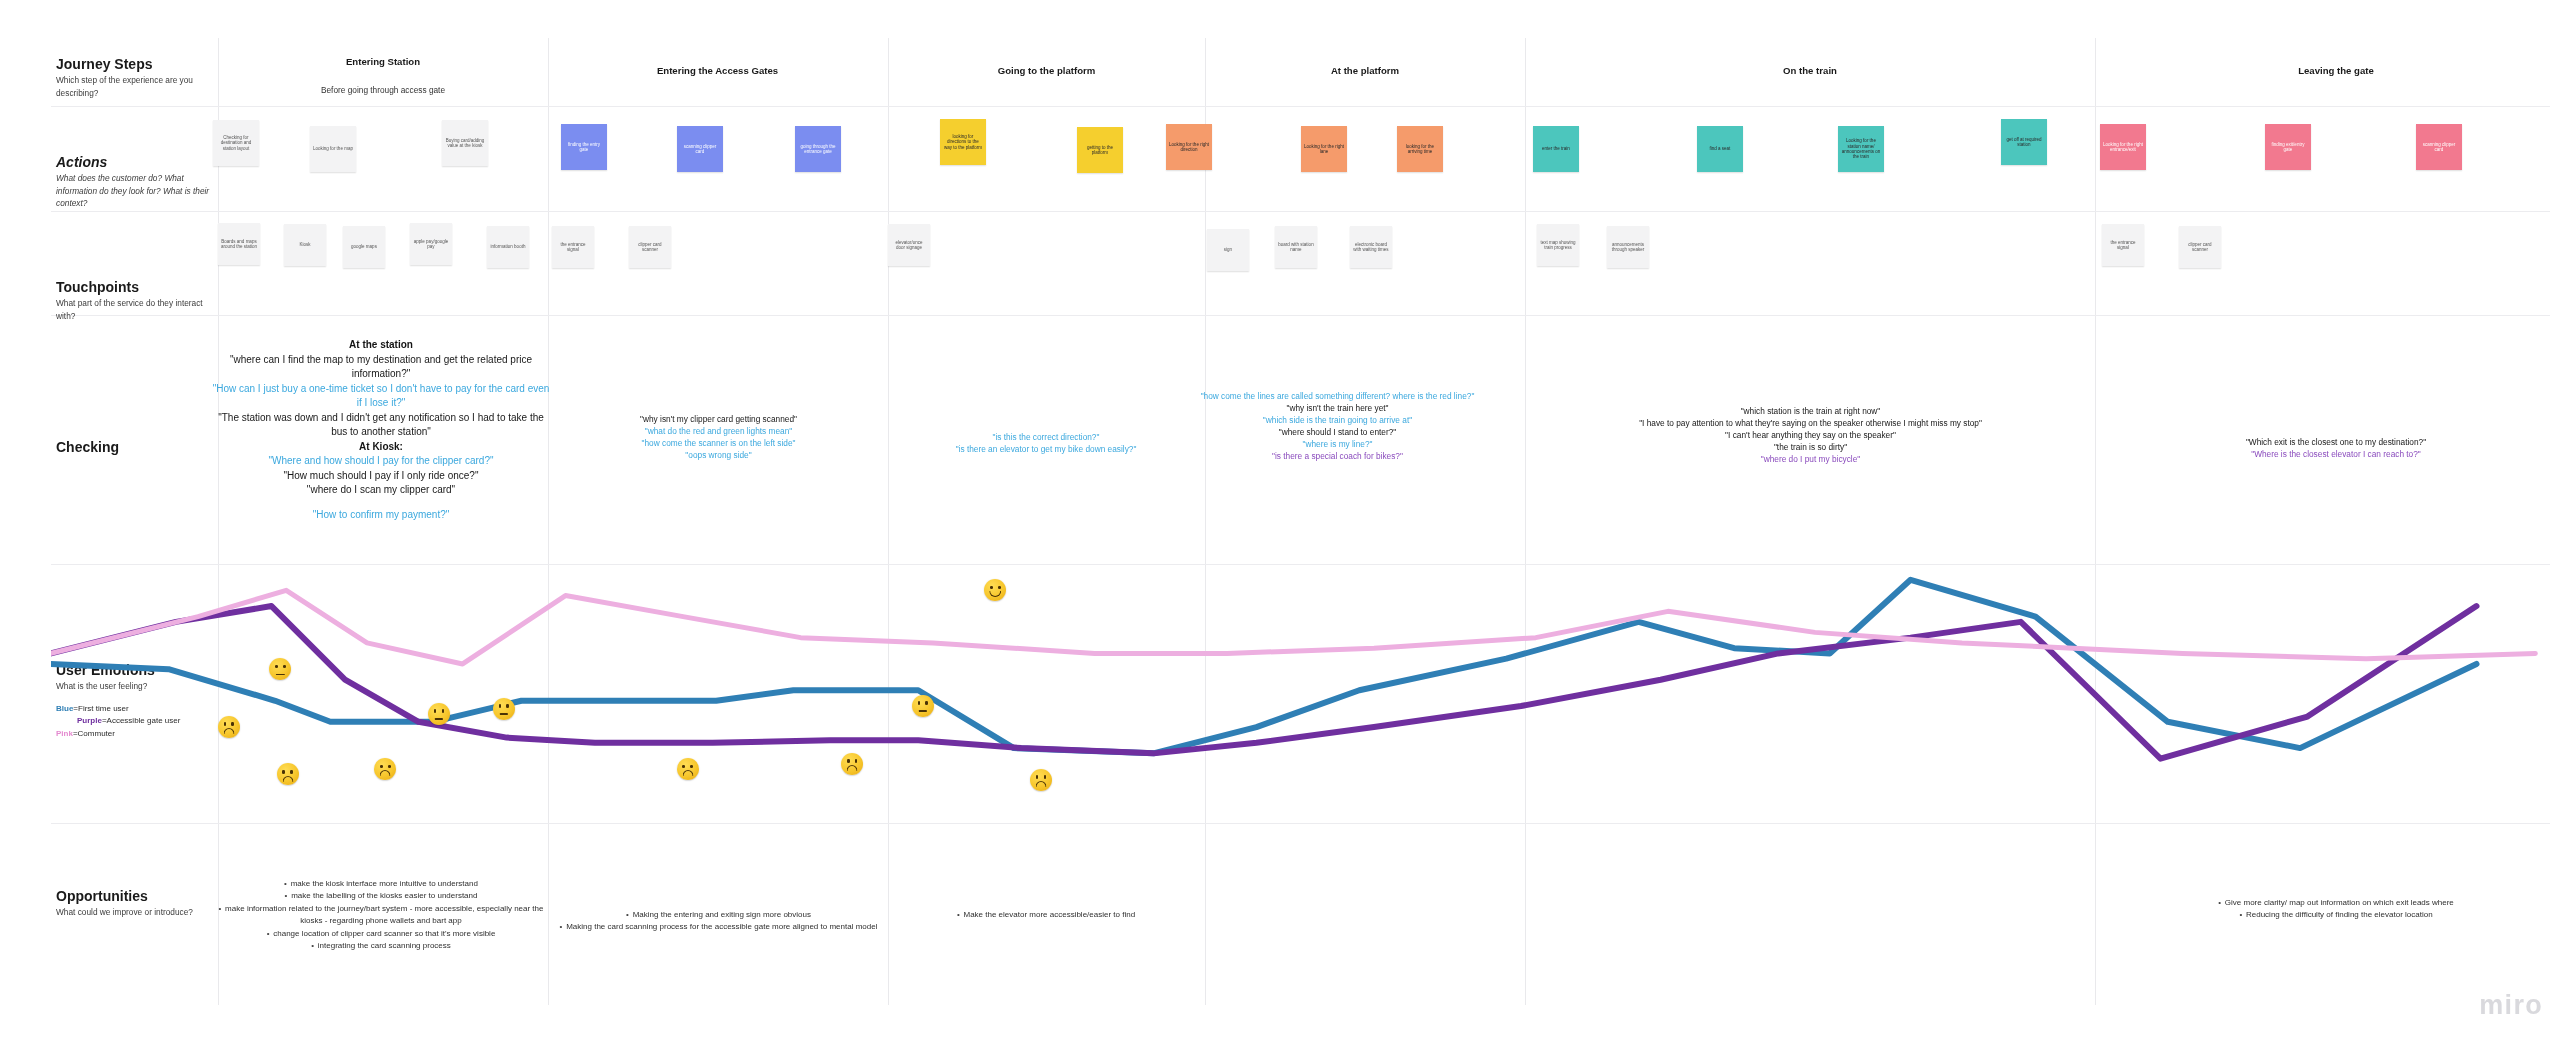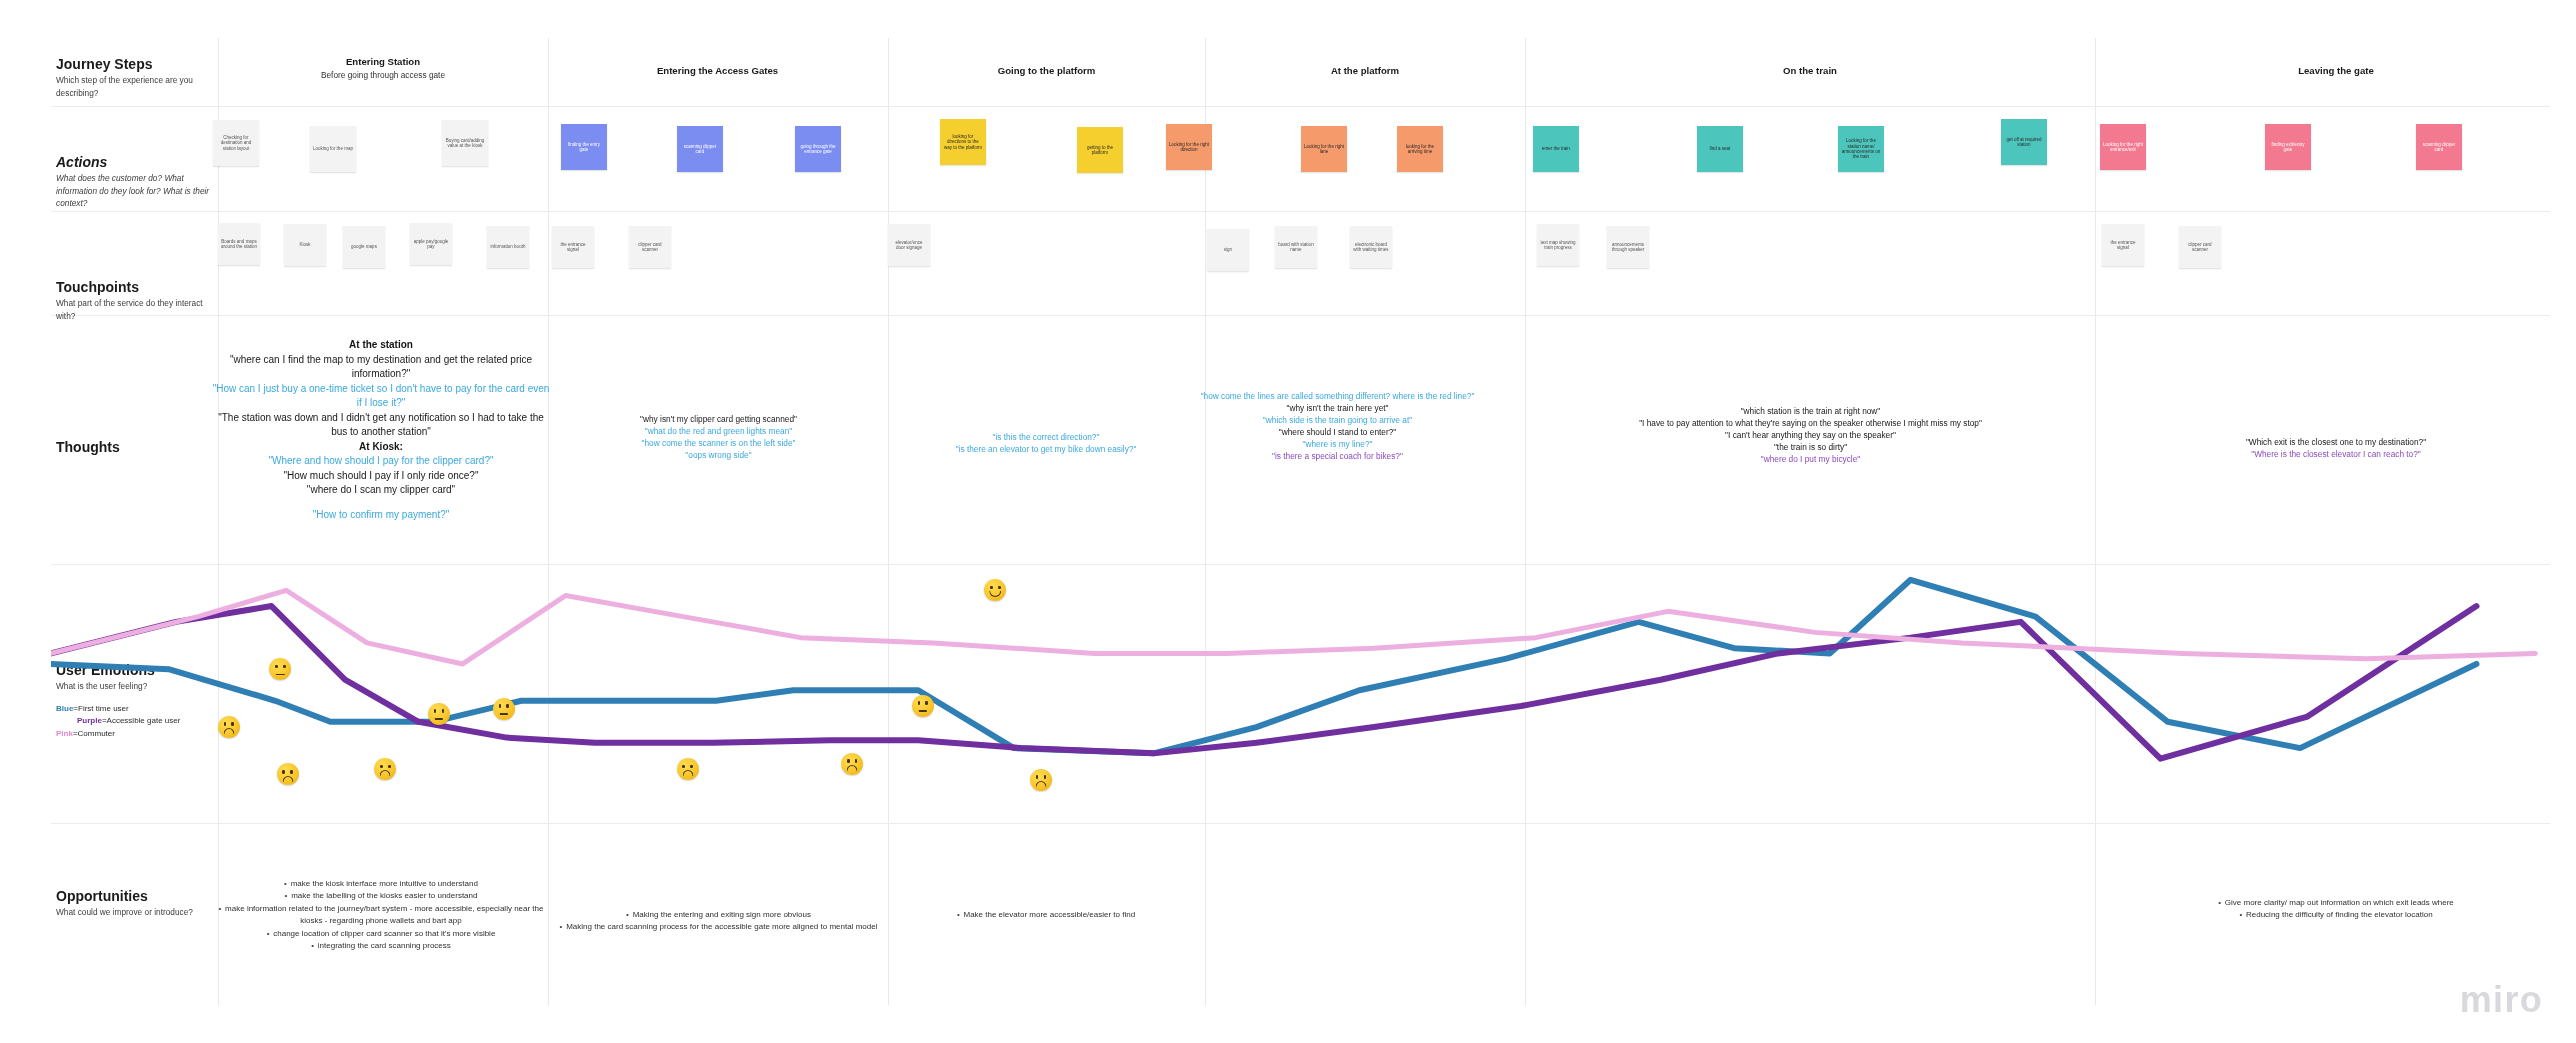--- a/index.html
+++ b/index.html
@@ -22,21 +22,21 @@
   .rowlabel .t{font-size:14px;font-weight:bold;color:#1a1a1a;line-height:1.45;}
   .rowlabel .s{font-size:8.3px;color:#3c3c3c;line-height:1.5;}
   .legend{margin-top:10.3px;font-size:8px;line-height:1.55;color:#2b2b2b;}
   .lg-blue{color:#2f7fb5;font-weight:bold;}
   .lg-purple{color:#6f2f9f;font-weight:bold;margin-left:21px;}
   .lg-pink{color:#e489cf;font-weight:bold;}
 
   
   .colhead{position:absolute;text-align:center;}
   .colhead .h{font-size:9.6px;font-weight:bold;color:#1a1a1a;line-height:1.4;}
-  .colhead .sub{font-size:8.3px;color:#333;line-height:1.45;margin-top:1px;}
+  .colhead .sub{font-size:8.3px;color:#333;line-height:1.45;margin-top:16px;}
 
   
   .note{
     position:absolute;
     display:flex;align-items:center;justify-content:center;
     text-align:center;
     box-sizing:border-box;
     padding:3.2px 2.6px;
     font-size:4.5px;
     line-height:1.22;
@@ -71,21 +71,21 @@
   .emoji .eye{position:absolute;width:2.6px;height:3.8px;background:#4a3205;border-radius:1.3px;top:6.4px;}
   .emoji .eye.l{left:5.8px;} .emoji .eye.r{right:5.8px;}
   .emoji .mouth{position:absolute;left:50%;transform:translateX(-50%);bottom:5.1px;}
   .emoji.neutral .mouth{width:8.3px;height:1.6px;background:#4a3205;border-radius:0.6px;}
   .emoji.sad  .mouth{width:9px;height:5.1px;border:1.6px solid #4a3205;border-top:none;border-radius:0 0 9px 9px;bottom:3.8px;background:none;transform:translateX(-50%) rotate(180deg);}
   .emoji.happy .mouth{width:9.6px;height:5.1px;border:1.6px solid #4a3205;border-top:none;border-radius:0 0 9.6px 9.6px;bottom:4.5px;background:none;}
 
   
   #miro-watermark{
     position:absolute;right:33px;bottom:22px;
-    font-size:36px;letter-spacing:1.3px;color:#d9d9dd;font-weight:bold;
+    font-size:27px;letter-spacing:1.3px;color:#d9d9dd;font-weight:bold;
   }
 </style>
 </head>
 <body>
 
 <div class="board">
 
   <div class="col-sep" style="left:218px;"></div>
   <div class="col-sep" style="left:548px;"></div>
   <div class="col-sep" style="left:888px;"></div>
@@ -108,21 +108,21 @@
     <div class="t">Actions</div>
     <div class="s">What does the customer do? What information do they look for? What is their context?</div>
   </div>
 
   <div class="rowlabel" style="top:242px;margin-top:35px;">
     <div class="t">Touchpoints</div>
     <div class="s">What part of the service do they interact with?</div>
   </div>
 
   <div class="rowlabel" style="top:437px;">
-    <div class="t">Thoughts</div>
+    <div class="t">Checking</div>
   </div>
 
   <div class="rowlabel" style="top:660px;">
     <div class="t">User Emotions</div>
     <div class="s">What is the user feeling?</div>
     <div class="legend">
       <div><span class="lg-blue">Blue</span><span>=</span><span>First time user</span></div>
       <div><span class="lg-purple">Purple</span><span>=</span><span>Accessible gate user</span></div>
       <div><span class="lg-pink">Pink</span><span>=</span><span>Commuter</span></div>
     </div>

